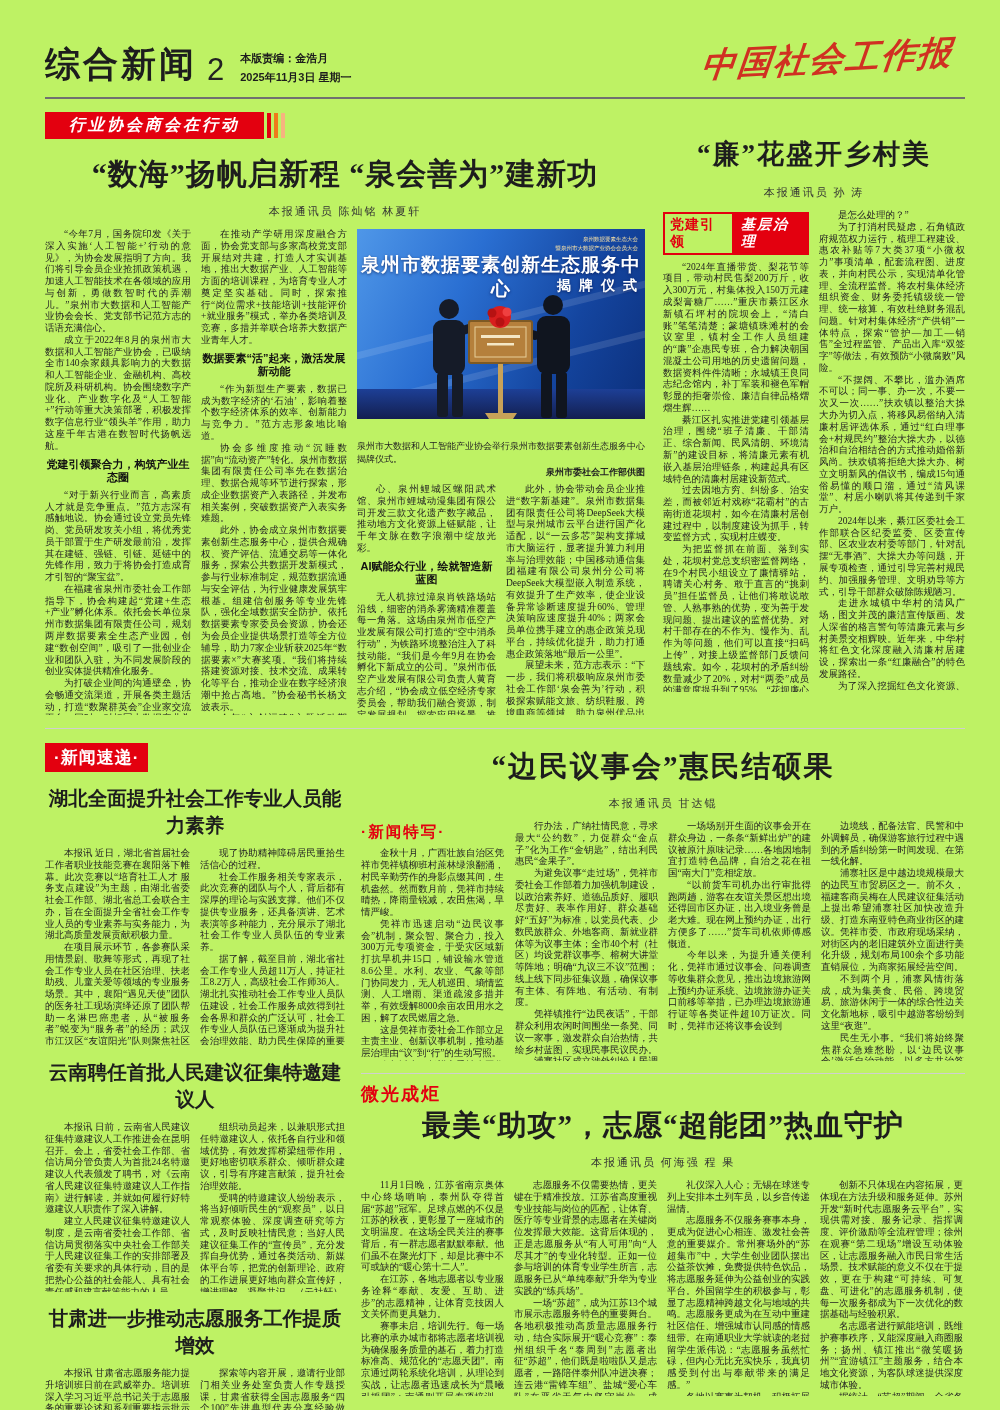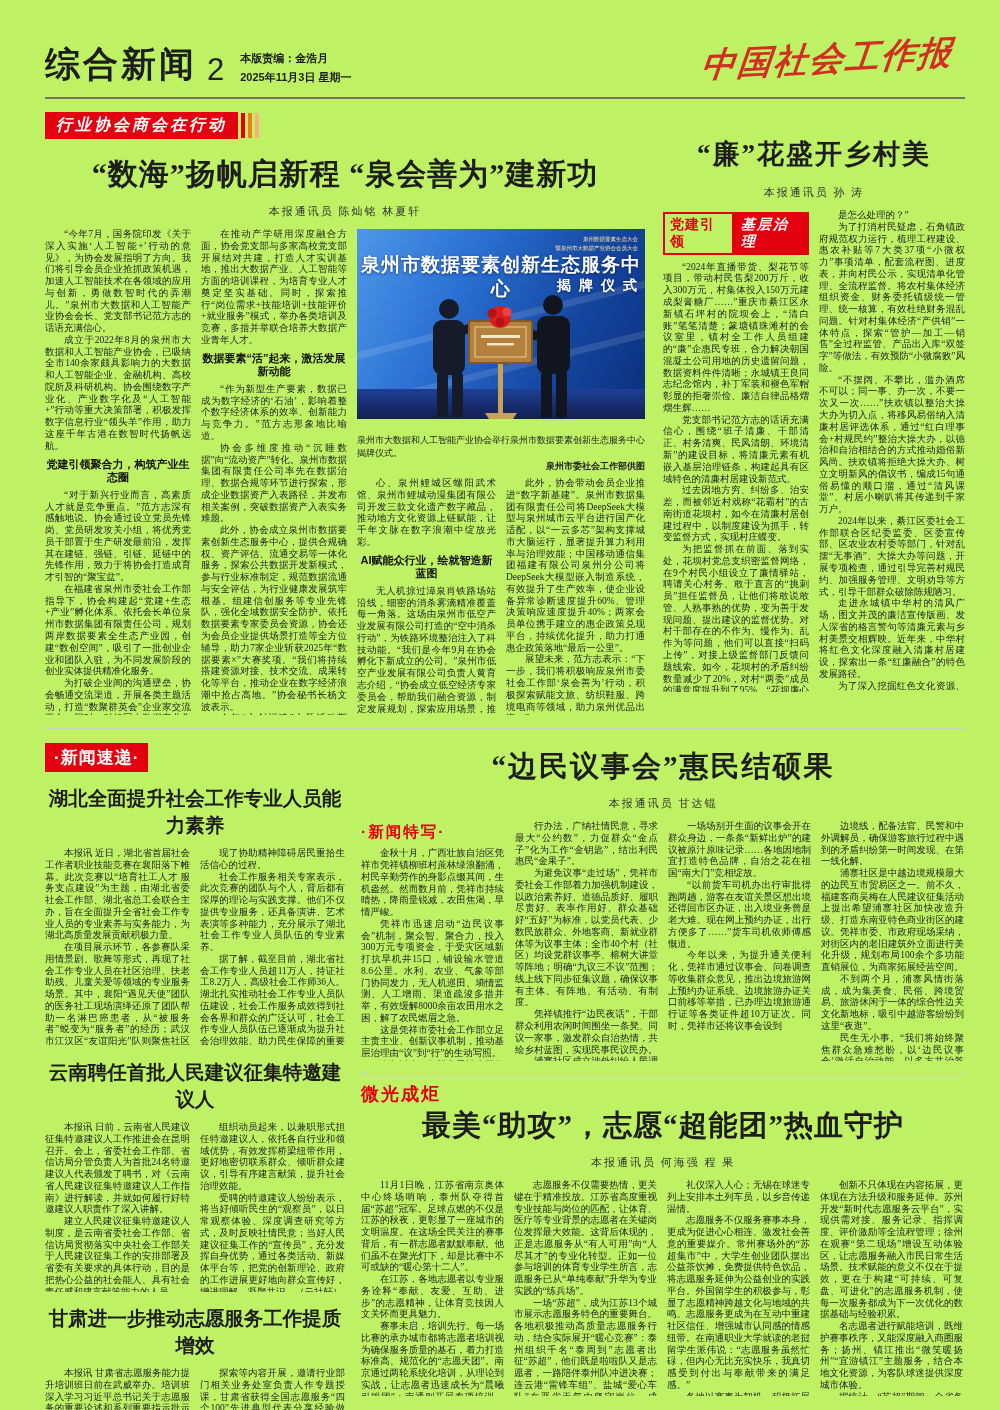--- a/index.html
+++ b/index.html
@@ -23,21 +23,21 @@
   .subhead{font-family:"Liberation Sans",sans-serif;font-size:11px;font-weight:bold;
            text-align:center;margin:5px 0;color:#111;}
   .cols{display:flex;gap:10px;overflow:hidden;}
   .tcol{flex:1;min-width:0;}
   .byline{text-align:center;font-size:11px;margin:0 0 10px;letter-spacing:2px;color:#333;}
   
   .row1{display:flex;gap:18px;margin-top:13px;height:604px;}
   .art1{width:600px;}
   .banner-row{display:flex;align-items:center;gap:3px;}
   .banner{background:#e3000f;color:#fff;font-family:"Liberation Sans",sans-serif;
-          font-size:16px;font-weight:bold;font-style:italic;padding:3px 11px;letter-spacing:3px;}
+          font-size:16px;font-weight:bold;font-style:italic;padding:3px 24px;letter-spacing:3px;}
   .stripe{width:4px;height:25px;}
   .s1{background:#e3000f}.s2{background:#ef7b1a}.s3{background:#f6b37f}
   .art1 h1{font-size:30px;font-weight:bold;text-align:center;margin:15px 0 9px;letter-spacing:1px;}
   .art1-body{display:flex;gap:10px;height:486px;overflow:hidden;}
   .art1-left{width:302px;}
   .art1-left .tcol{width:146px;}
   .art1-right{width:288px;}
   
   .photo{position:relative;height:190px;overflow:hidden;
          background:linear-gradient(115deg,#4f97e8 0%,#2a6fd2 35%,#14459f 70%,#0c2f7b 100%);}
@@ -46,21 +46,21 @@
             font-family:"Liberation Sans",sans-serif;font-weight:bold;font-size:19px;
             letter-spacing:1px;text-shadow:0 1px 3px rgba(0,10,60,.6);}
   .ph-sub{position:absolute;top:48px;width:100%;text-align:right;color:#fff;
           font-family:"Liberation Sans",sans-serif;font-weight:bold;font-size:14px;letter-spacing:8px;
           text-shadow:0 1px 3px rgba(0,10,60,.6);}
   .ph-corner{position:absolute;top:6px;right:7px;text-align:right;color:#ffe6a6;
              font-size:5.5px;line-height:1.6;font-family:"Liberation Sans",sans-serif;}
   .ph-floor{position:absolute;bottom:0;left:0;right:0;height:30px;
             background:linear-gradient(#1d3f96,#131f50);}
   .ph-scene{position:absolute;bottom:0;left:0;}
-  .caption{margin-top:15px;font-size:9px;line-height:1.45;color:#222;text-align:justify;height:40px;overflow:hidden;}
+  .caption{margin-top:21px;font-size:9px;line-height:1.45;color:#222;text-align:justify;height:40px;overflow:hidden;}
   .credit{text-align:right;font-weight:bold;}
   .art1-right .cols{margin-top:4px;height:238px;}
   
   .art2{width:302px;}
   .art2 h2{font-size:27px;font-weight:bold;text-align:center;margin:24px 0 13px;letter-spacing:2px;}
   .badge{display:flex;margin:2px 0 7px;align-items:stretch;width:fit-content;}
   .badge-l{border:2px solid #e3000f;color:#e3000f;font-family:"Liberation Sans",sans-serif;
            font-size:14px;font-weight:bold;padding:2px 5px;letter-spacing:1px;display:flex;align-items:center;}
   .badge-r{background:#e3000f;color:#fff;font-weight:bold;font-style:italic;font-size:14px;
            padding:3px 7px;letter-spacing:2px;display:flex;align-items:center;}
@@ -203,21 +203,21 @@
       <h2>“廉”花盛开乡村美</h2>
       <div class="byline">本报通讯员 孙 涛</div>
       <div class="art2-body bodytext">
         <div class="mcol">
           <div class="badge">
             <span class="badge-l">党建引领</span>
             <span class="badge-r">基层治理</span>
           </div>
           <div>
               <p class="para">“2024年直播带货、梨花节等项目，带动村民售梨200万斤，收入300万元，村集体投入150万元建成梨膏糖厂……”重庆市綦江区永新镇石坪村的院坝会上，“清白账”笔笔清楚；篆塘镇珠滩村的会议室里，镇村全工作人员组建的“廉”企惠民专班，合力解决朝国混凝土公司用地的历史遗留问题，数据资料件件清晰；永城镇王良同志纪念馆内，补丁军装和褪色军帽彰显的拒奢崇俭、廉洁自律品格熠熠生辉……</p>
-              <p class="para">党支部书记范方志的话语充满信心，围绕“班子清廉、干部清正、村务清爽、民风清朗、环境清新”的建设目标，将清廉元素有机嵌入基层治理链条，构建起具有区域特色的清廉村居建设新范式。</p>
+              <p class="para">綦江区扎实推进党建引领基层治理，围绕“班子清廉、干部清正、综合新闻、民风清朗、环境清新”的建设目标，将清廉元素有机嵌入基层治理链条，构建起具有区域特色的清廉村居建设新范式。</p>
               <p class="para">过去因地方穷、纠纷多、治安差，而被邻近村戏称“花霸村”的古南街道花坝村，如今在清廉村居创建过程中，以制度建设为抓手，转变监督方式，实现村庄蝶变。</p>
               <p class="para">为把监督抓在前面、落到实处，花坝村党总支织密监督网络，在9个村民小组设立了廉情驿站，聘请关心村务、敢于直言的“挑刺员”担任监督员，让他们将敢说敢管、人熟事熟的优势，变为善于发现问题、提出建议的监督优势。对村干部存在的不作为、慢作为、乱作为等问题，他们可以直接“扫码上传”，对接上级监督部门反馈问题线索。如今，花坝村的矛盾纠纷数量减少了20%，对村“两委”成员的满意度提升到了95%。“花坝廉心·亲上加清”的口号已成为花坝村最亮眼的名片。</p>
             </div>
         </div>
         <div class="mcol">
             <p class="para">是怎么处理的？”</p>
             <p class="para">为了打消村民疑虑，石角镇政府规范权力运行，梳理工程建设、惠农补贴等7大类37项“小微权力”事项清单，配套流程图、进度表，并向村民公示，实现清单化管理、全流程监督。将农村集体经济组织资金、财务委托镇级统一管理、统一核算，有效杜绝财务混乱问题。针对村集体经济“产供销”一体特点，探索“管护—加工—销售”全过程监管、产品出入库“双签字”等做法，有效预防“小微腐败”风险。</p>
             <p class="para">“不摆阔、不攀比，滥办酒席不可以；同一事、办一次，不要一次又一次……”扶欢镇以整治大操大办为切入点，将移风易俗纳入清廉村居评选体系，通过“红白理事会+村规民约”整治大操大办，以德治和自治相结合的方式推动婚俗新风尚。扶欢镇将拒绝大操大办、树立文明新风的倡议书，编成15句通俗易懂的顺口溜，通过“清风课堂”、村居小喇叭将其传递到千家万户。</p>
             <p class="para">2024年以来，綦江区委社会工作部联合区纪委监委、区委宣传部、区农业农村委等部门，针对乱摆“无事酒”、大操大办等问题，开展专项检查，通过引导完善村规民约、加强服务管理、文明劝导等方式，引导干部群众破除陈规陋习。</p>
             <p class="para">走进永城镇中华村的清风广场，图文并茂的廉洁宣传版画、发人深省的格言警句等清廉元素与乡村美景交相辉映。近年来，中华村将红色文化深度融入清廉村居建设，探索出一条“红廉融合”的特色发展路径。</p>

